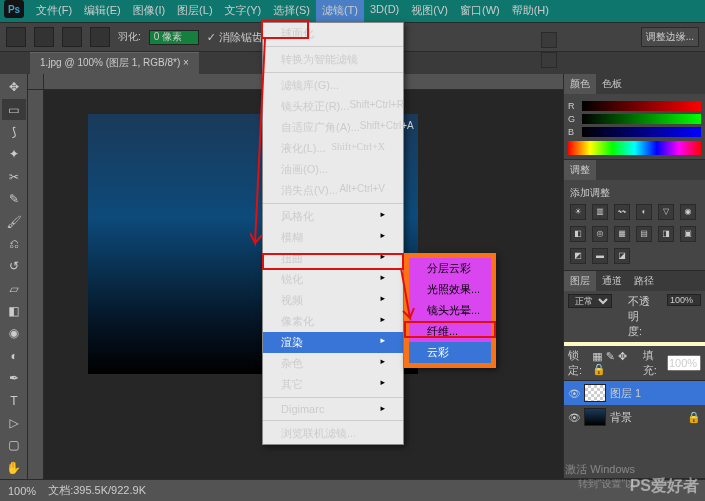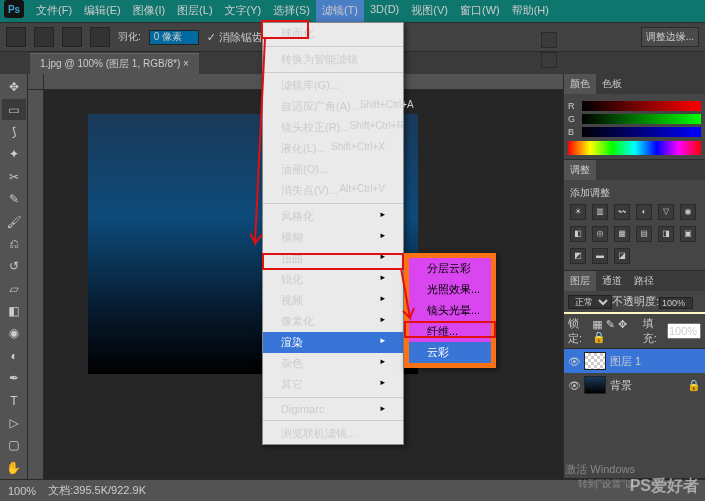--- a/index.html
+++ b/index.html
@@ -7,24 +7,24 @@
 .app{background:#535353;width:705px;height:501px;position:relative}
 .topbar{background:#0f766e;height:22px;display:flex;padding-left:4px}
 .logo{width:20px;height:18px;background:#131313;border-radius:3px;display:flex;align-items:center;justify-content:center;margin-right:6px}
 .logo span{color:#3ba3d4;font-weight:bold;font-size:10px}
 .menubar{display:flex;height:22px}
 .menu-item{padding:3px 6px;cursor:default}
 .menu-item.active{background:#4a7ec5}
 .optbar{background:#424242;height:30px;border-top:1px solid #2a2a2a;border-bottom:1px solid #2a2a2a;display:flex;align-items:center;padding:0 6px;gap:8px}
 .opt-icon{width:20px;height:20px;background:#333;border:1px solid #222}
 .opt-label{font-size:10px}
-.opt-input{background:#0369a1;border:1px solid #222;padding:1px 4px;width:50px;font-size:10px;color:#ccc}
+.opt-input{background:#15803d;border:1px solid #222;padding:1px 4px;width:50px;font-size:10px;color:#ccc}
 .opt-check{display:flex;align-items:center;gap:3px}
 .opt-btn{background:#4a4a4a;border:1px solid #2a2a2a;padding:2px 4px;font-size:10px}
-.tabbar{background:#3a3a3a;height:22px;display:flex;align-items:center;padding-left:30px}
+.tabbar{background:#3a3a3a;height:22px;display:flex;padding-left:30px}
 .doctab{background:#535353;padding:3px 10px;font-size:10px;border-top:1px solid #666}
 .main{display:flex;height:405px}
 .tools{width:28px;background:#535353;border-right:1px solid #2a2a2a;display:flex;flex-direction:column;padding-top:2px}
 .tool{width:24px;height:22px;margin:1px 2px;display:flex;align-items:center;justify-content:center;font-size:12px;cursor:default}
 .tool.active{background:#3a3a3a}
 .canvas-area{flex:1;background:#262626;position:relative;overflow:hidden}
 .ruler-h{position:absolute;top:0;left:16px;right:0;height:16px;background:#535353;border-bottom:1px solid #2a2a2a;font-size:8px;color:#888}
 .ruler-v{position:absolute;top:16px;left:0;width:16px;bottom:0;background:#535353;border-right:1px solid #2a2a2a}
 .ruler-c{position:absolute;top:0;left:0;width:16px;height:16px;background:#535353;border-right:1px solid #2a2a2a;border-bottom:1px solid #2a2a2a}
 .canvas{position:absolute;top:40px;left:60px;width:330px;height:260px;background:linear-gradient(180deg,#1a3a5a 0%,#0d4a7a 40%,#051525 80%,#000 100%)}
@@ -49,21 +49,21 @@
 .slider-row{display:flex;align-items:center;gap:4px;margin:3px 0}
 .slider-label{width:10px;font-size:9px}
 .slider-bar{flex:1;height:10px}
 .grad-r{background:linear-gradient(90deg,#000,#f00)}
 .grad-g{background:linear-gradient(90deg,#000,#0f0)}
 .grad-b{background:linear-gradient(90deg,#000,#00f)}
 .spectrum{height:14px;margin-top:4px;background:linear-gradient(90deg,#f00,#ff0,#0f0,#0ff,#00f,#f0f,#f00)}
 .adj-body{padding:6px}
 .adj-icons{display:flex;flex-wrap:wrap;gap:6px;margin-top:4px}
 .adj-icon{width:16px;height:16px;background:#3a3a3a;border:1px solid #2a2a2a;font-size:8px;text-align:center;line-height:14px}
-.layers-opts{display:flex;align-items:flex-end;gap:0;padding:3px 4px;font-size:9px;border-bottom:2px solid #fef9c3}
+.layers-opts{display:flex;align-items:flex-start;gap:16px;padding:3px 4px;font-size:9px;border-bottom:4px solid #fef9c3}
 .layers-opts select,.layers-opts input{background:#333;border:1px solid #222;color:#ccc;font-size:9px;padding:0 2px}
 .layer-lock{display:flex;align-items:center;padding:2px 4px;font-size:9px;border-bottom:1px solid #2a2a2a}
 .layer-row{display:flex;align-items:center;padding:3px 4px;gap:4px;font-size:10px}
 .layer-row.active{background:#3875d7}
 .eye{width:12px;font-size:10px}
 .thumb{width:22px;height:18px;background:#fff;border:1px solid #222}
 .thumb.checker{background:repeating-conic-gradient(#ccc 0 25%,#fff 0 50%) 0 0/6px 6px}
 .statusbar{height:22px;background:#535353;border-top:1px solid #2a2a2a;display:flex;align-items:center;padding:0 8px;gap:12px;font-size:10px}
 .watermark{position:absolute;right:6px;bottom:4px;font-size:16px;color:rgba(255,255,255,.5);font-weight:bold;z-index:300;pointer-events:none}
 .wm2{position:absolute;right:70px;bottom:24px;font-size:11px;color:rgba(255,255,255,.35);z-index:300;pointer-events:none}
@@ -242,30 +242,30 @@
       </div>
       <div class="dd-sep"></div>
       <div class="dd-item">
         <span>转换为智能滤镜</span>
       </div>
       <div class="dd-sep"></div>
       <div class="dd-item">
         <span>滤镜库(G)...</span>
       </div>
       <div class="dd-item">
+        <span>镜头校正(R)...</span>
+        <span style="font-size: 10px;">Shift+Ctrl+R</span>
+      </div>
+      <div class="dd-item">
         <span>自适应广角(A)...</span>
         <span style="font-size: 10px;">Shift+Ctrl+A</span>
       </div>
       <div class="dd-item">
-        <span>镜头校正(R)...</span>
-        <span style="font-size: 10px;">Shift+Ctrl+R</span>
-      </div>
-      <div class="dd-item">
         <span>液化(L)...</span>
-        <span style="font-size: 10px;">Shift+Ctrl+X</span>
+        <span style="font-size: 10px; font-family: Liberation Serif, serif;">Shift+Ctrl+X</span>
       </div>
       <div class="dd-item">
         <span>油画(O)...</span>
       </div>
       <div class="dd-item">
         <span>消失点(V)...</span>
         <span style="font-size: 10px;">Alt+Ctrl+V</span>
       </div>
       <div class="dd-sep"></div>
       <div class="dd-item dd-arrow">

